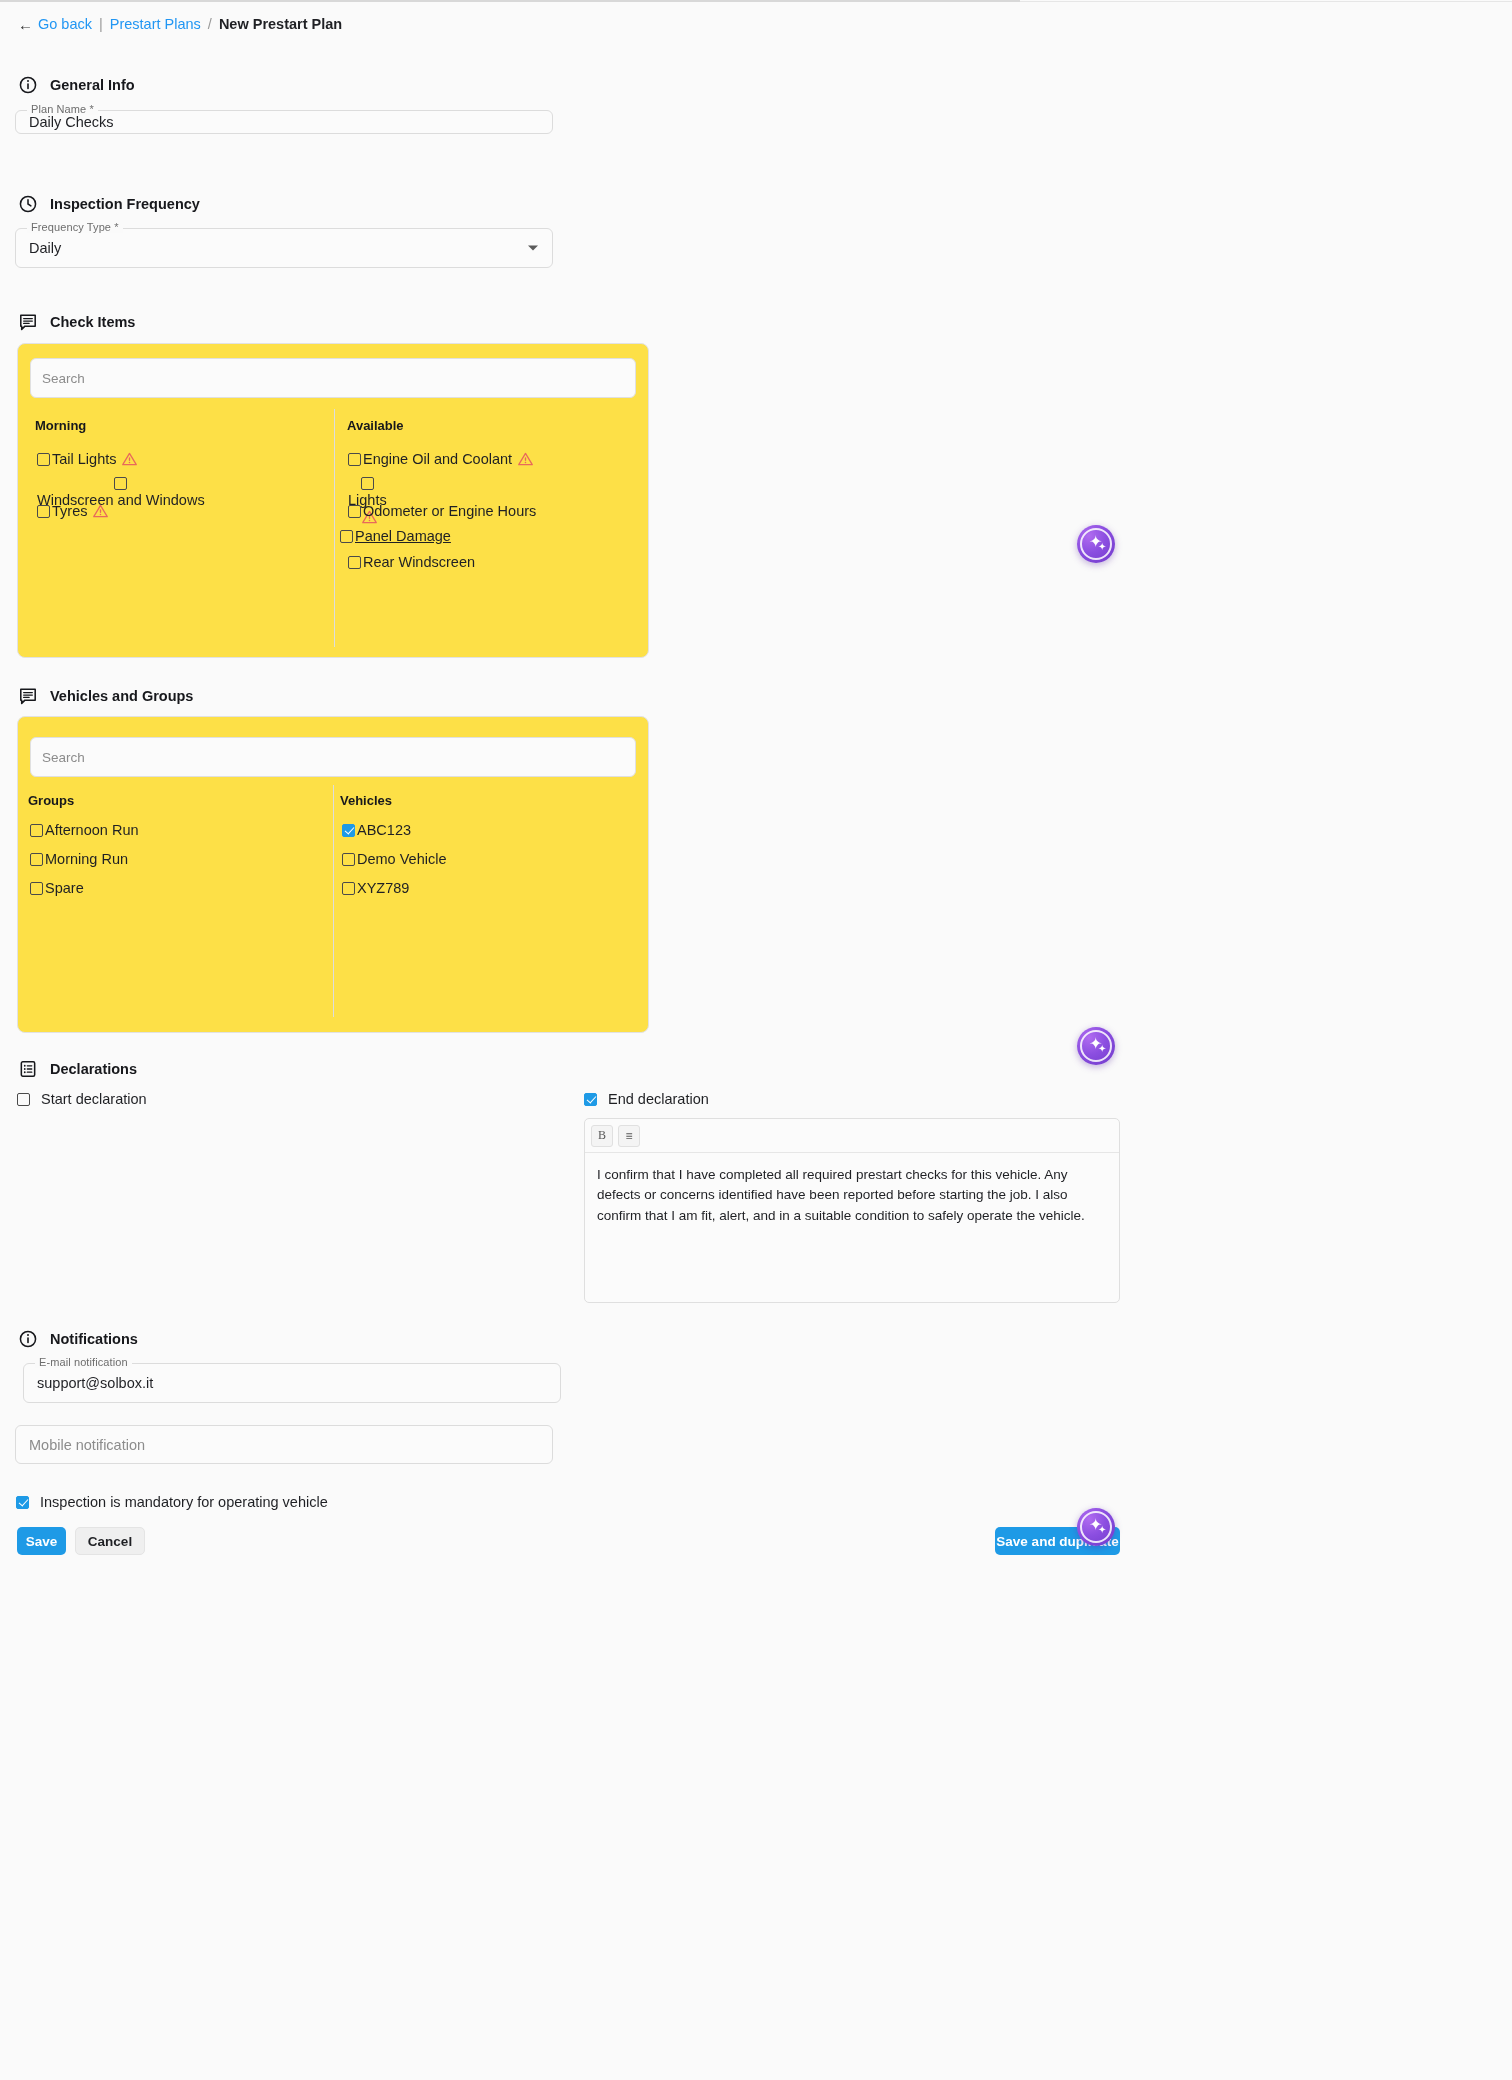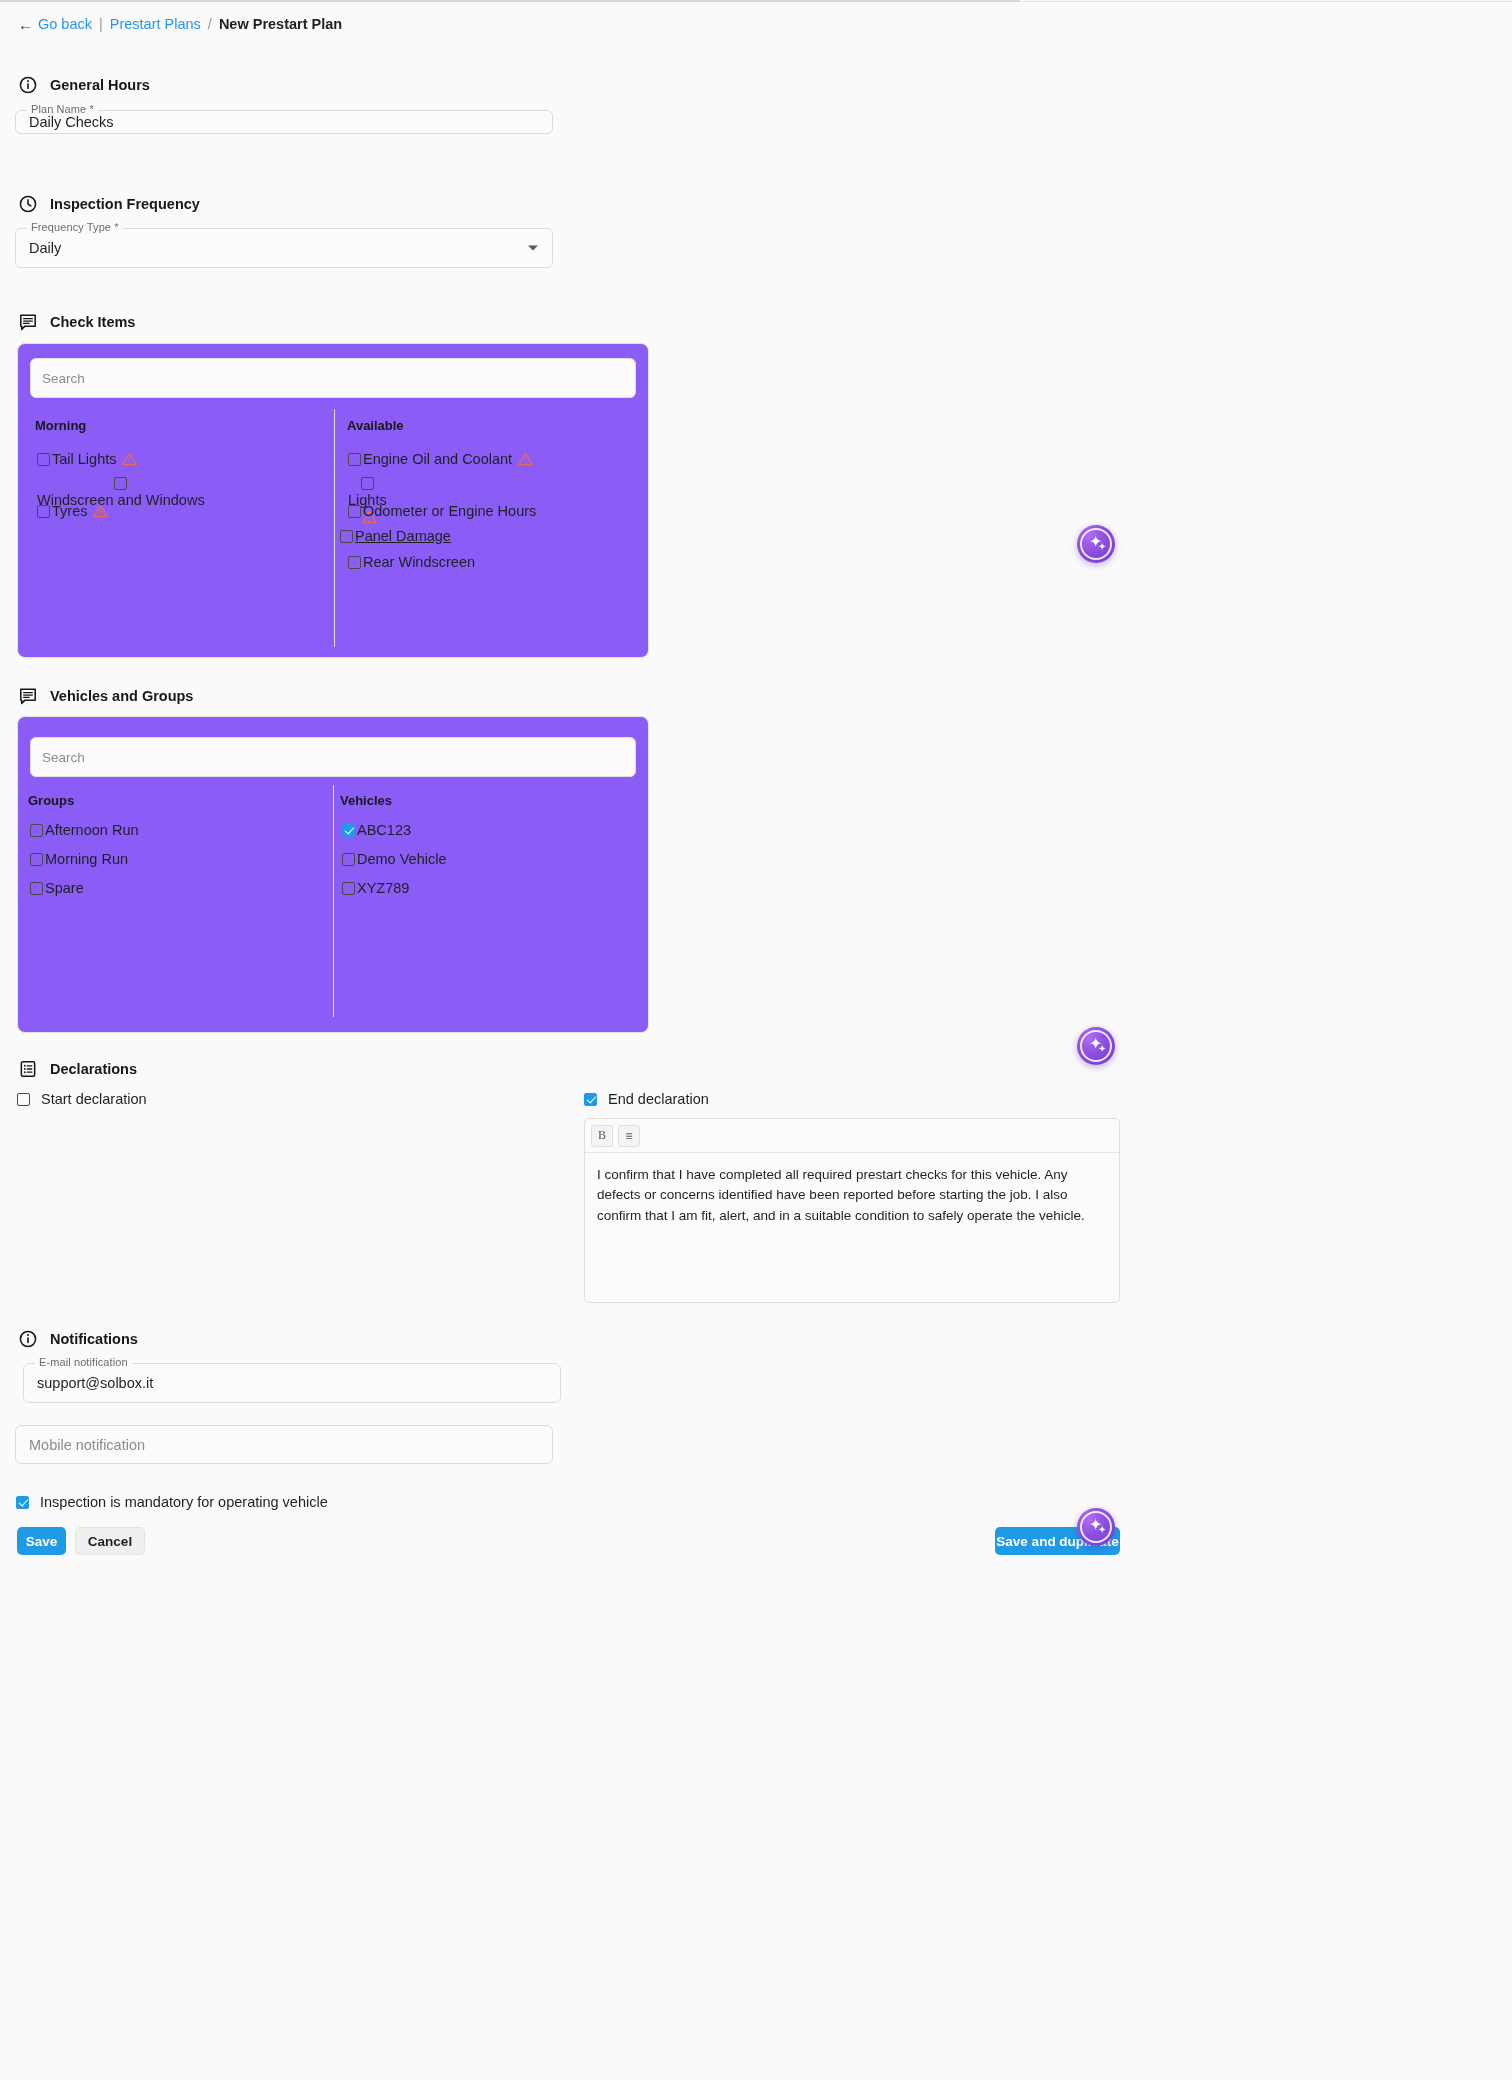--- a/index.html
+++ b/index.html
@@ -32,21 +32,21 @@
   .field .legend {
     position:absolute; top:-8px; left:11px; background:#fafafa; padding:0 4px;
     font-size:11px; color:#6d6d6d; letter-spacing:.1px;
   }
   .field .val { position:absolute; left:13px; top:50%; transform:translateY(-50%); font-size:14.5px; color:#1f2024; }
   .field .ph { position:absolute; left:13px; top:50%; transform:translateY(-50%); font-size:14.5px; color:#8c8c8c; }
   .caret { position:absolute; right:14px; top:50%; transform:translateY(-50%); width:0;height:0;
            border-left:5px solid transparent;border-right:5px solid transparent;border-top:5px solid #5b5b5b; }
 
   
-  .panel { position:absolute; border:1px solid #e2e2e2; border-radius:8px; background:#8b5cf6; }
+  .panel { position:absolute; border:1px solid #e2e2e2; border-radius:8px; background:#fde047; }
   .panel-search { position:absolute; left:12px; top:14px; height:40px; border:1px solid #e0e0e0; border-radius:6px; background:#fbfbfb; }
   .panel-search .ph { position:absolute; left:11px; top:50%; transform:translateY(-50%); font-size:13.5px; color:#8c8c8c; }
   .col-title { position:absolute; font-size:13px; font-weight:bold; color:#17181c; }
   .divider { position:absolute; width:1px; background:#dddddd; }
 
   .cb-row { position:absolute; display:flex; align-items:center; gap:2px; font-size:14.5px; color:#1f2024; white-space:nowrap; cursor:pointer; }
   .cb { width:13px; height:13px; border:1.6px solid #4a4a4a; border-radius:2px; background:transparent; flex:0 0 auto; }
   .cb.checked { background:#1e9ae6; border-color:#1e9ae6; position:relative; }
   .cb.checked::after {
     content:""; position:absolute; left:3.8px; top:0.7px; width:4px; height:8px;
@@ -93,21 +93,21 @@
 </div>
 
 <div class="sec-head" style="left:18px; top:75px;">
   <span class="ico">
     <svg width="18" height="18" viewBox="0 0 20 20">
         <circle cx="10" cy="10" r="8.4" fill="none" stroke="#17181c" stroke-width="1.7"></circle>
         <circle cx="10" cy="5.6" r="1.1" fill="#17181c"></circle>
         <rect x="9.1" y="8" width="1.8" height="6.6" rx=".8" fill="#17181c"></rect>
       </svg>
   </span>
-  <span>General Hours</span>
+  <span>General Info</span>
 </div>
 
 <div class="field" style="left:15px; top:110px; width:538px; height:24px;">
   <span class="legend">Plan Name *</span>
   <span class="val">Daily Checks</span>
 </div>
 
 <div class="sec-head" style="left:18px; top:194px;">
   <span class="ico">
     <svg width="18" height="18" viewBox="0 0 20 20">

